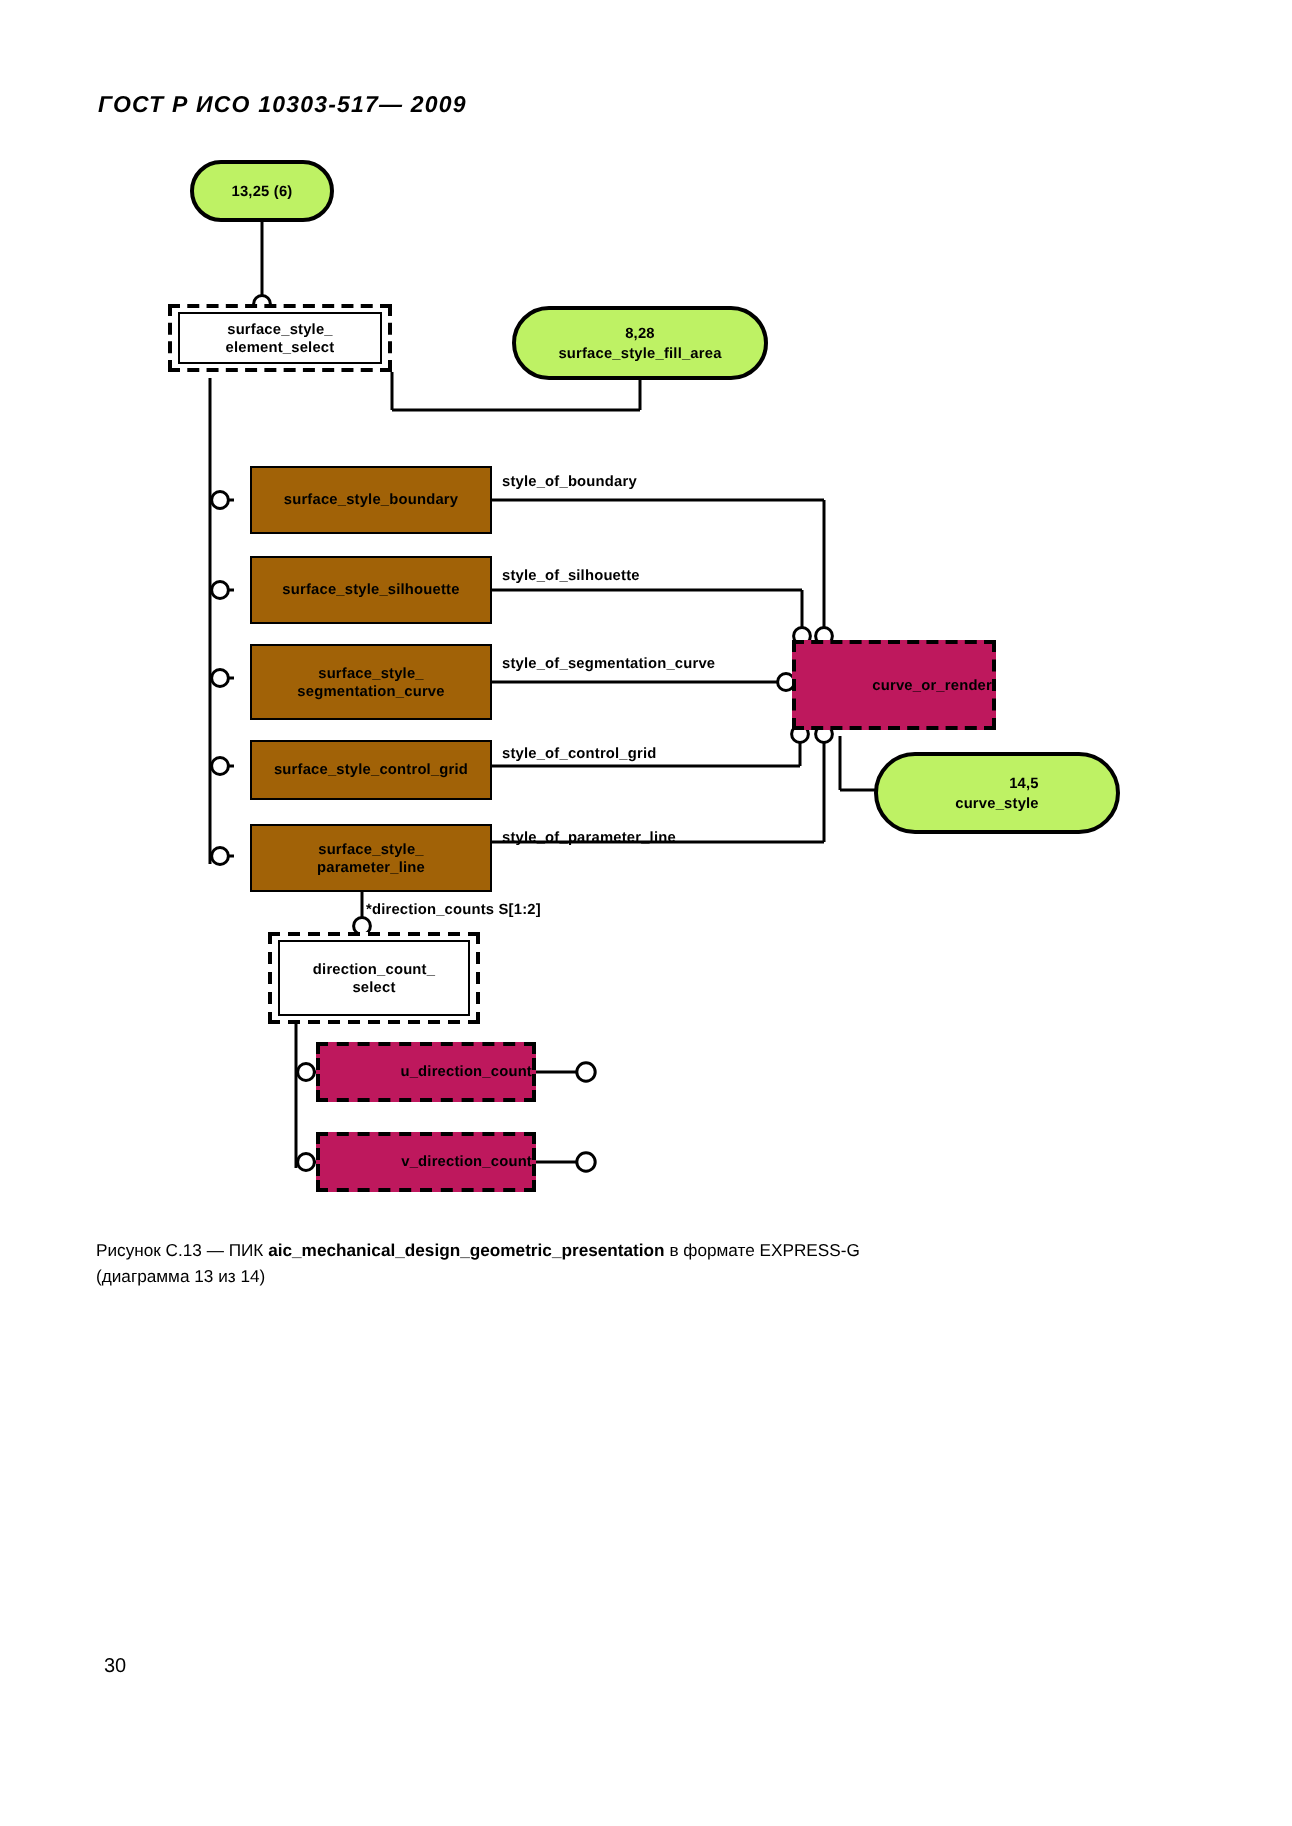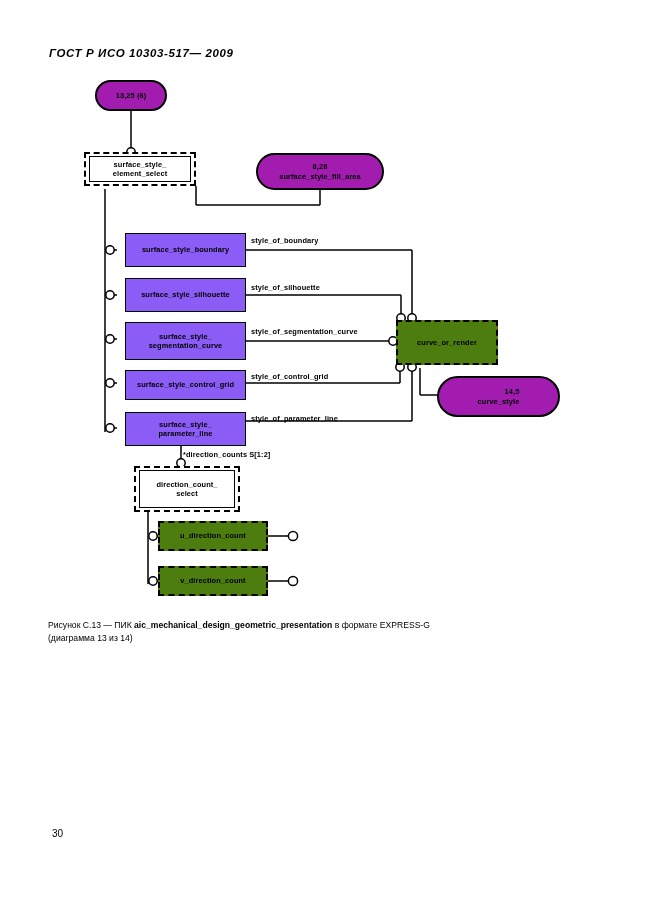--- a/index.html
+++ b/index.html
@@ -15,28 +15,28 @@
   
   #diagram{position:absolute;left:0;top:0;width:646px;height:660px;}
   #wires{position:absolute;left:0;top:0;width:646px;height:660px;}
 
   
   .node{position:absolute;box-sizing:border-box;display:flex;
         align-items:center;justify-content:center;text-align:center;
         font-size:7.4px;font-weight:bold;line-height:1.22;color:#000;
         letter-spacing:.1px;}
 
-  .solid{border:1.6px solid #000;background:#8b5cf6;}
-  .dashed{border:2px dashed #000;background:#4d7c0f;}
+  .solid{border:1.6px solid #000;background:#a16207;}
+  .dashed{border:2px dashed #000;background:#be185d;justify-content:flex-end;}
   
   .dbl-dash{border:2px dashed #000;background:#fff;padding:3px;}
   .dbl-dash > .inner{border:1.6px solid #000;width:100%;height:100%;
         display:flex;align-items:center;justify-content:center;background:#fff;}
 
-  .round{border:2.2px solid #000;background:#a21caf;border-radius:999px;}
+  .round{border:2.2px solid #000;background:#bef264;border-radius:999px;}
 
   .lbl{position:absolute;font-size:7.4px;font-weight:bold;color:#000;
        white-space:nowrap;letter-spacing:.1px;}
 
   .cap{position:absolute;left:0;top:619px;width:646px;text-align:left;
        font-size:8.6px;line-height:1.55;padding-left:48px;}
   .cap b{font-weight:bold;}
 </style>
 </head>
 <body>

